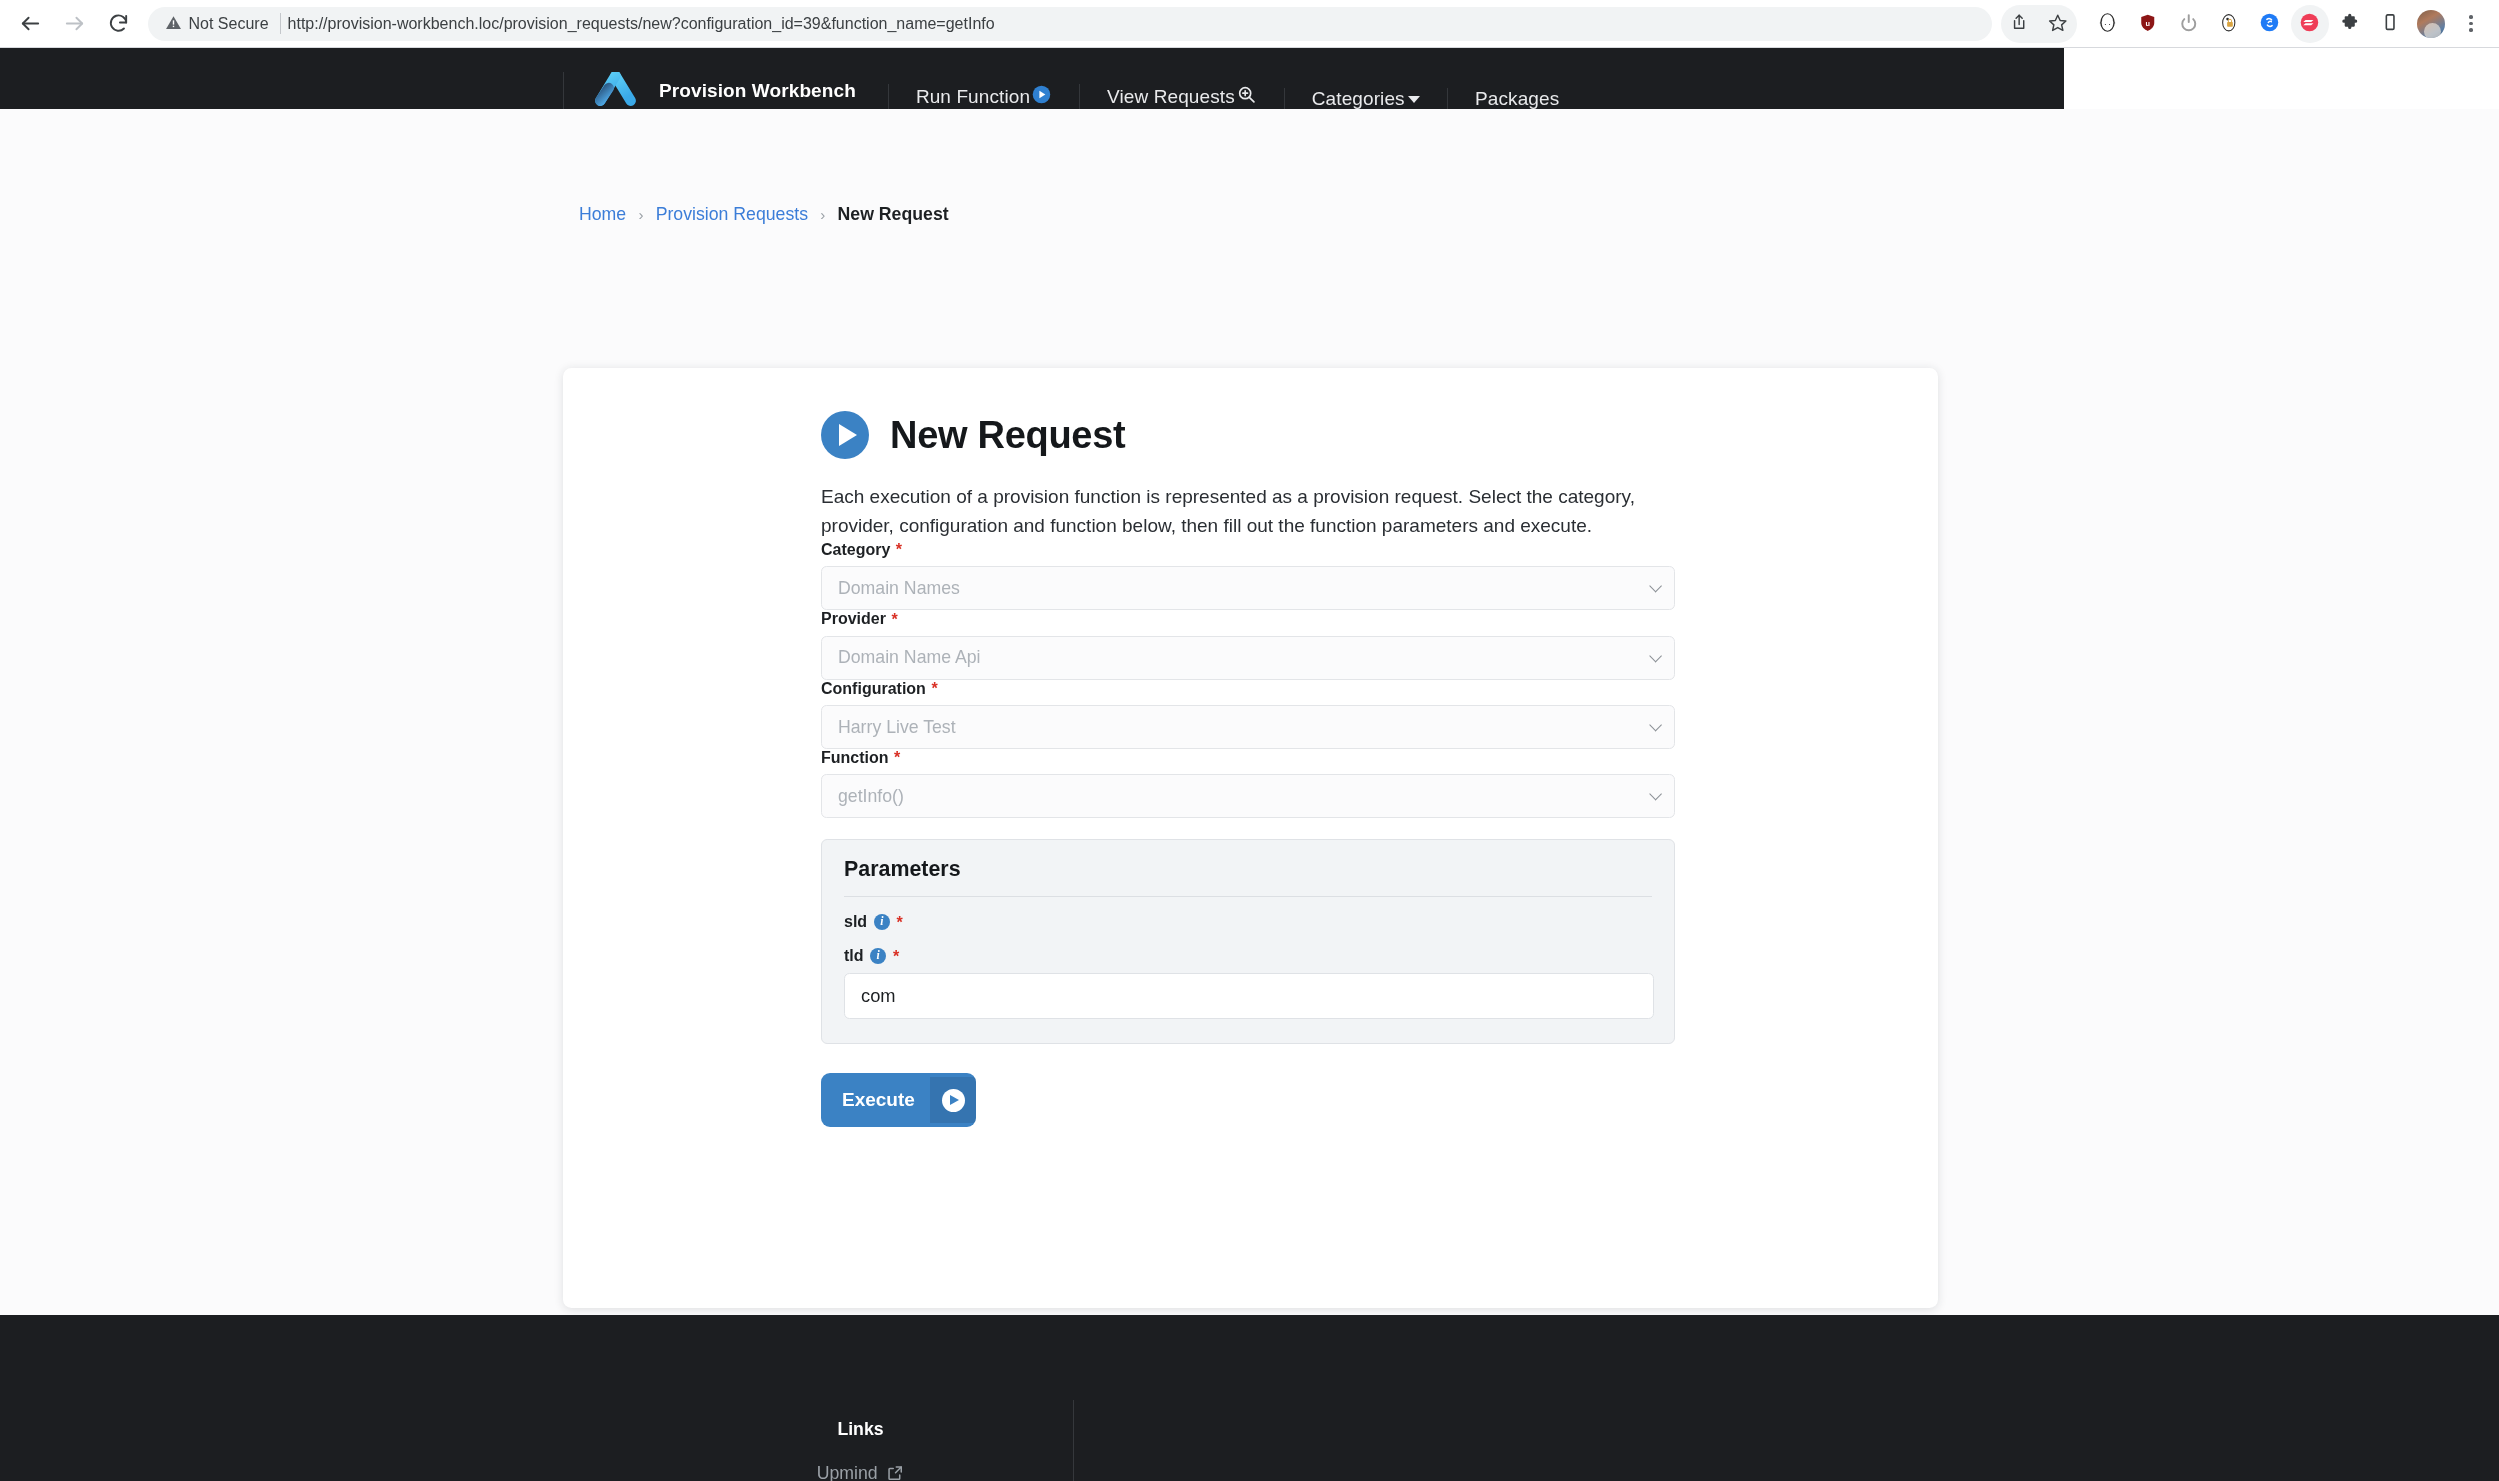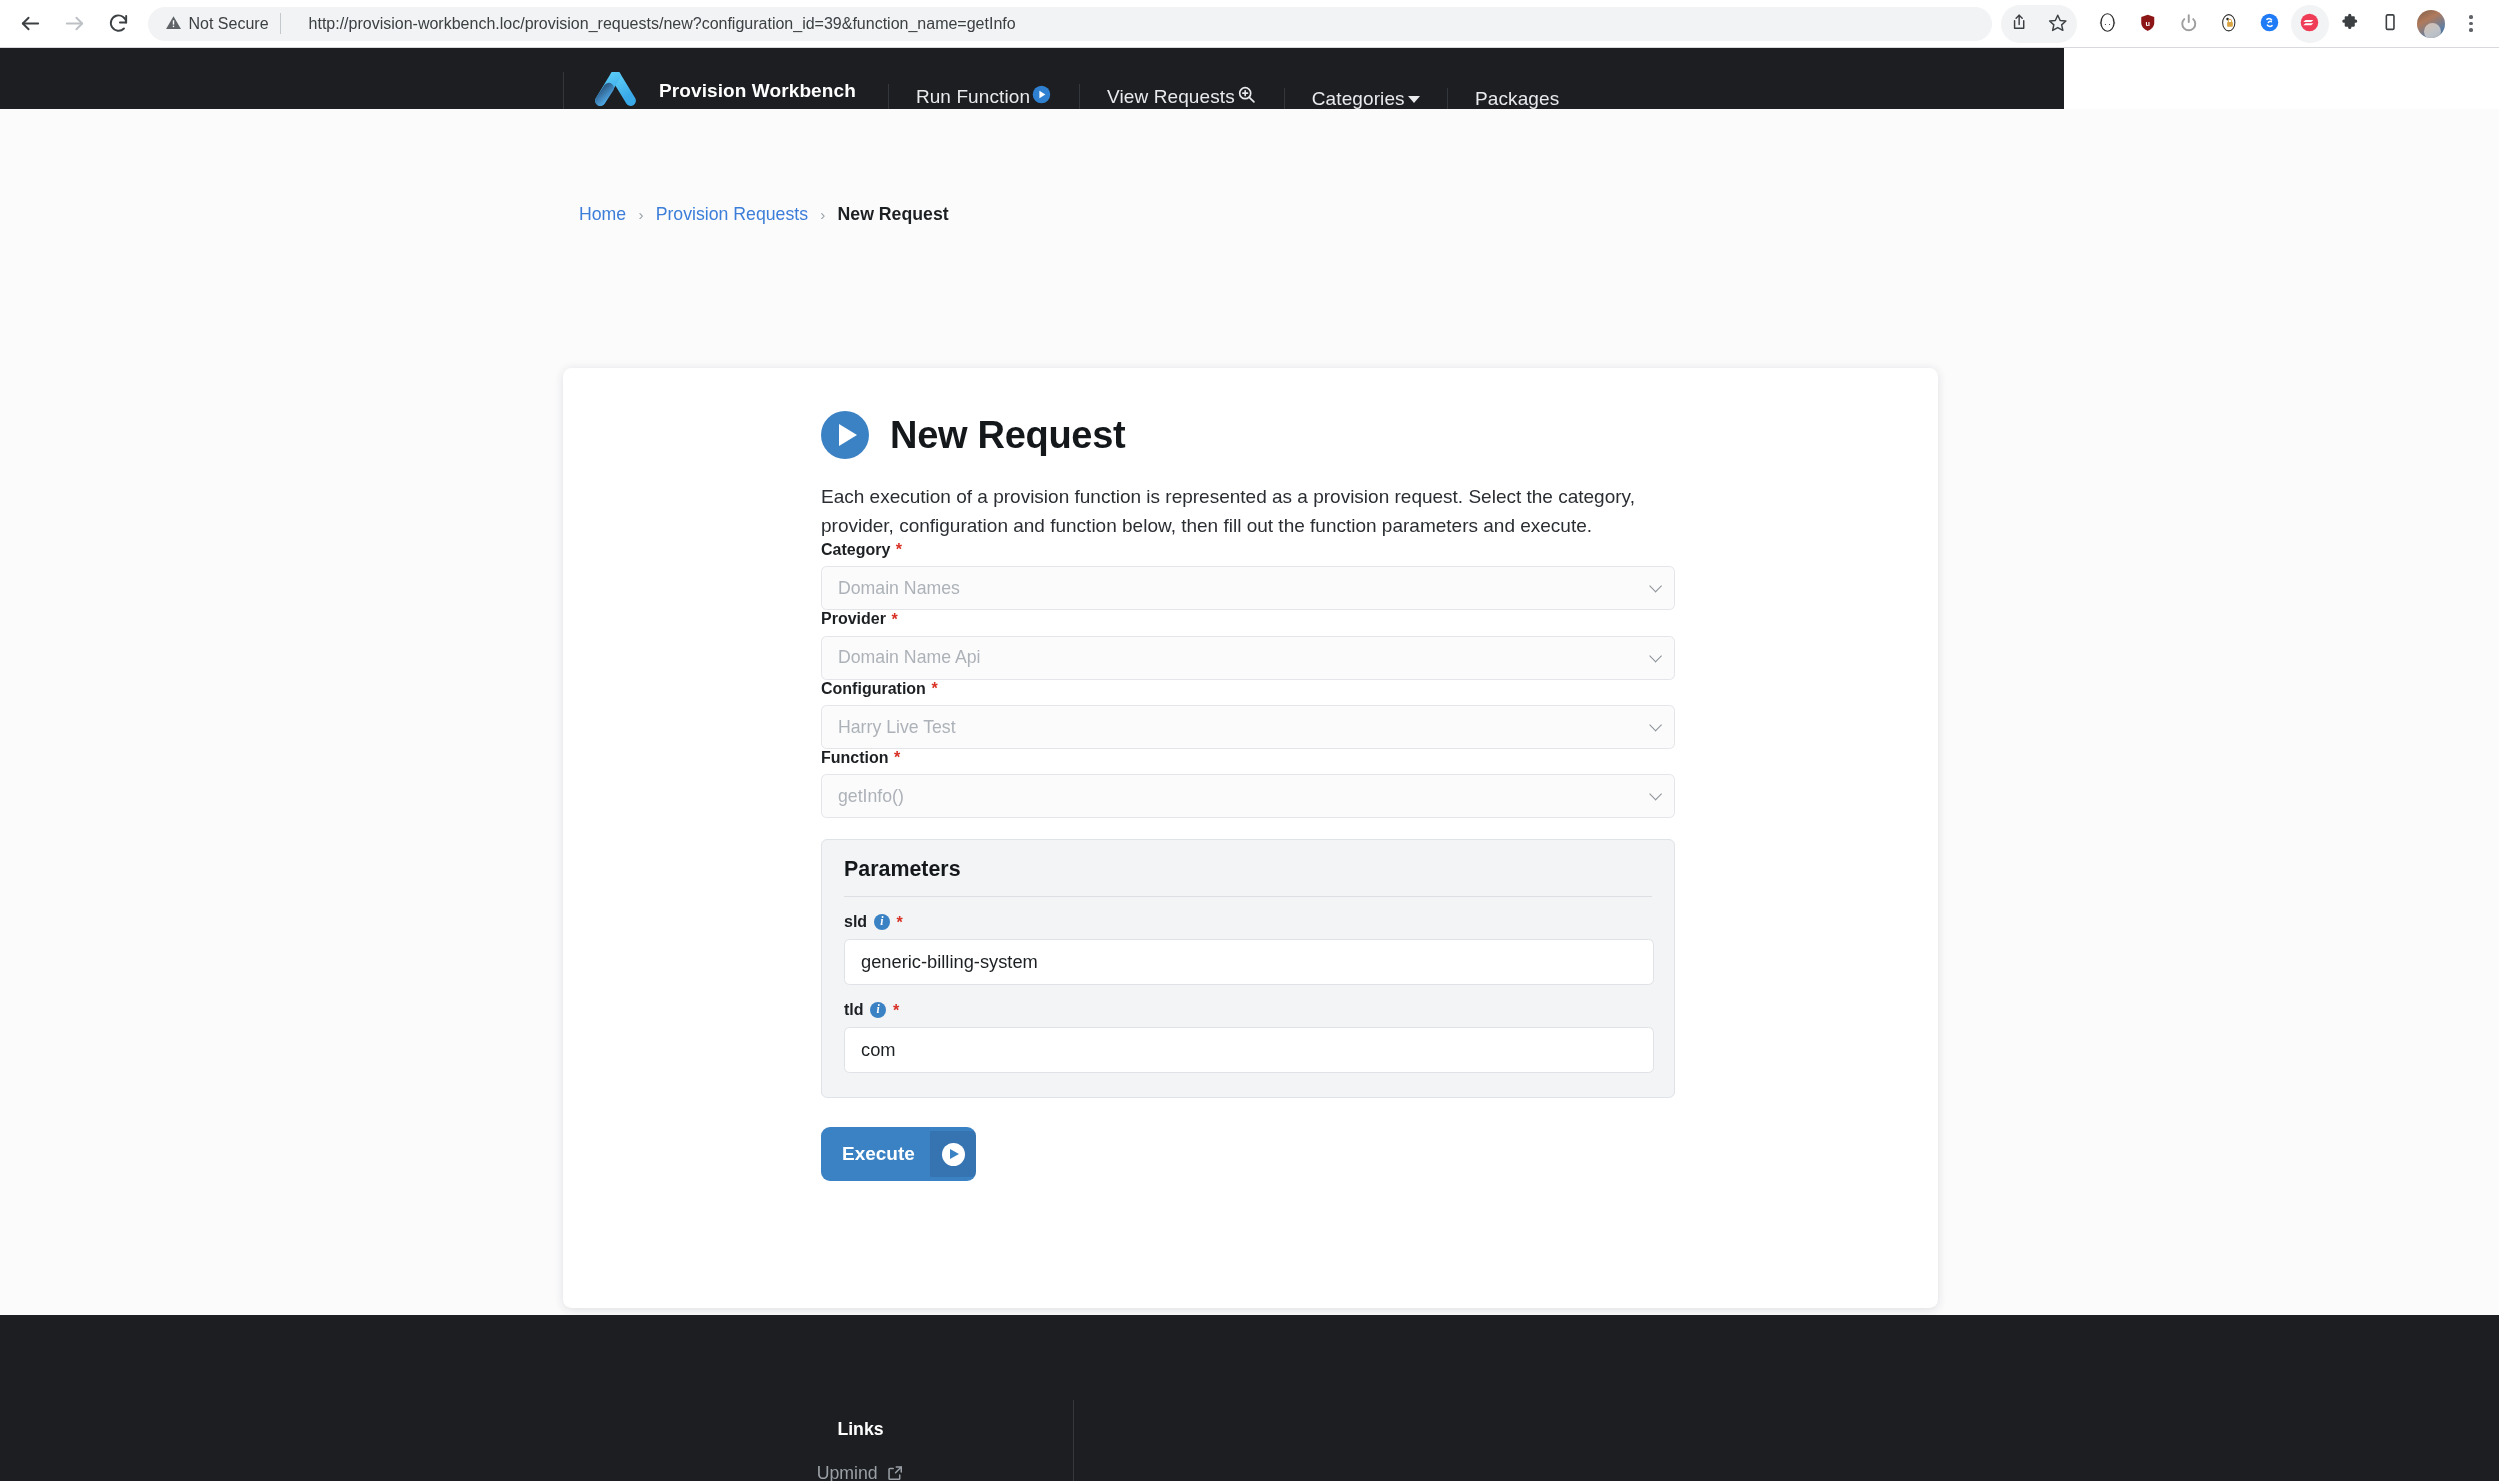--- a/index.html
+++ b/index.html
@@ -43,21 +43,21 @@
     padding-right: 11px;
     border-right: 1.2px solid #c4c7cb;
     height: 21px;
   }
   .not-secure-label {
     font-size: 16px; color: #3c4043; white-space: nowrap;
     font-family: "Liberation Sans", sans-serif;
   }
   .url-text {
     font-size: 16px; color: #3c4043;
-    padding-left: 28px; white-space: nowrap;
+    padding-left: 7px; white-space: nowrap;
     overflow: hidden; text-overflow: ellipsis;
   }
 
   .chrome-actions { display: flex; align-items: center; padding-right: 9.8px; gap: 2.4px; }
   .chrome-icon {
     width: 38px; height: 38px;
     display: flex; align-items: center; justify-content: center;
     border-radius: 50%;
     flex: none;
   }
@@ -546,23 +546,20 @@
       <div class="params">
         <div class="params-title">Parameters</div>
         <div class="params-rule"></div>
 
         <div class="param-field">
           <div class="param-label">
             <span>sld</span>
             <span class="info-icon">i</span>
             <span class="req-star">*</span>
           </div>
-          <div class="param-input">
-            <span>generic-billing-system</span>
-          </div>
         </div>
 
         <div class="param-field">
           <div class="param-label">
             <span>tld</span>
             <span class="info-icon">i</span>
             <span class="req-star">*</span>
           </div>
           <div class="param-input">
             <span>com</span>

